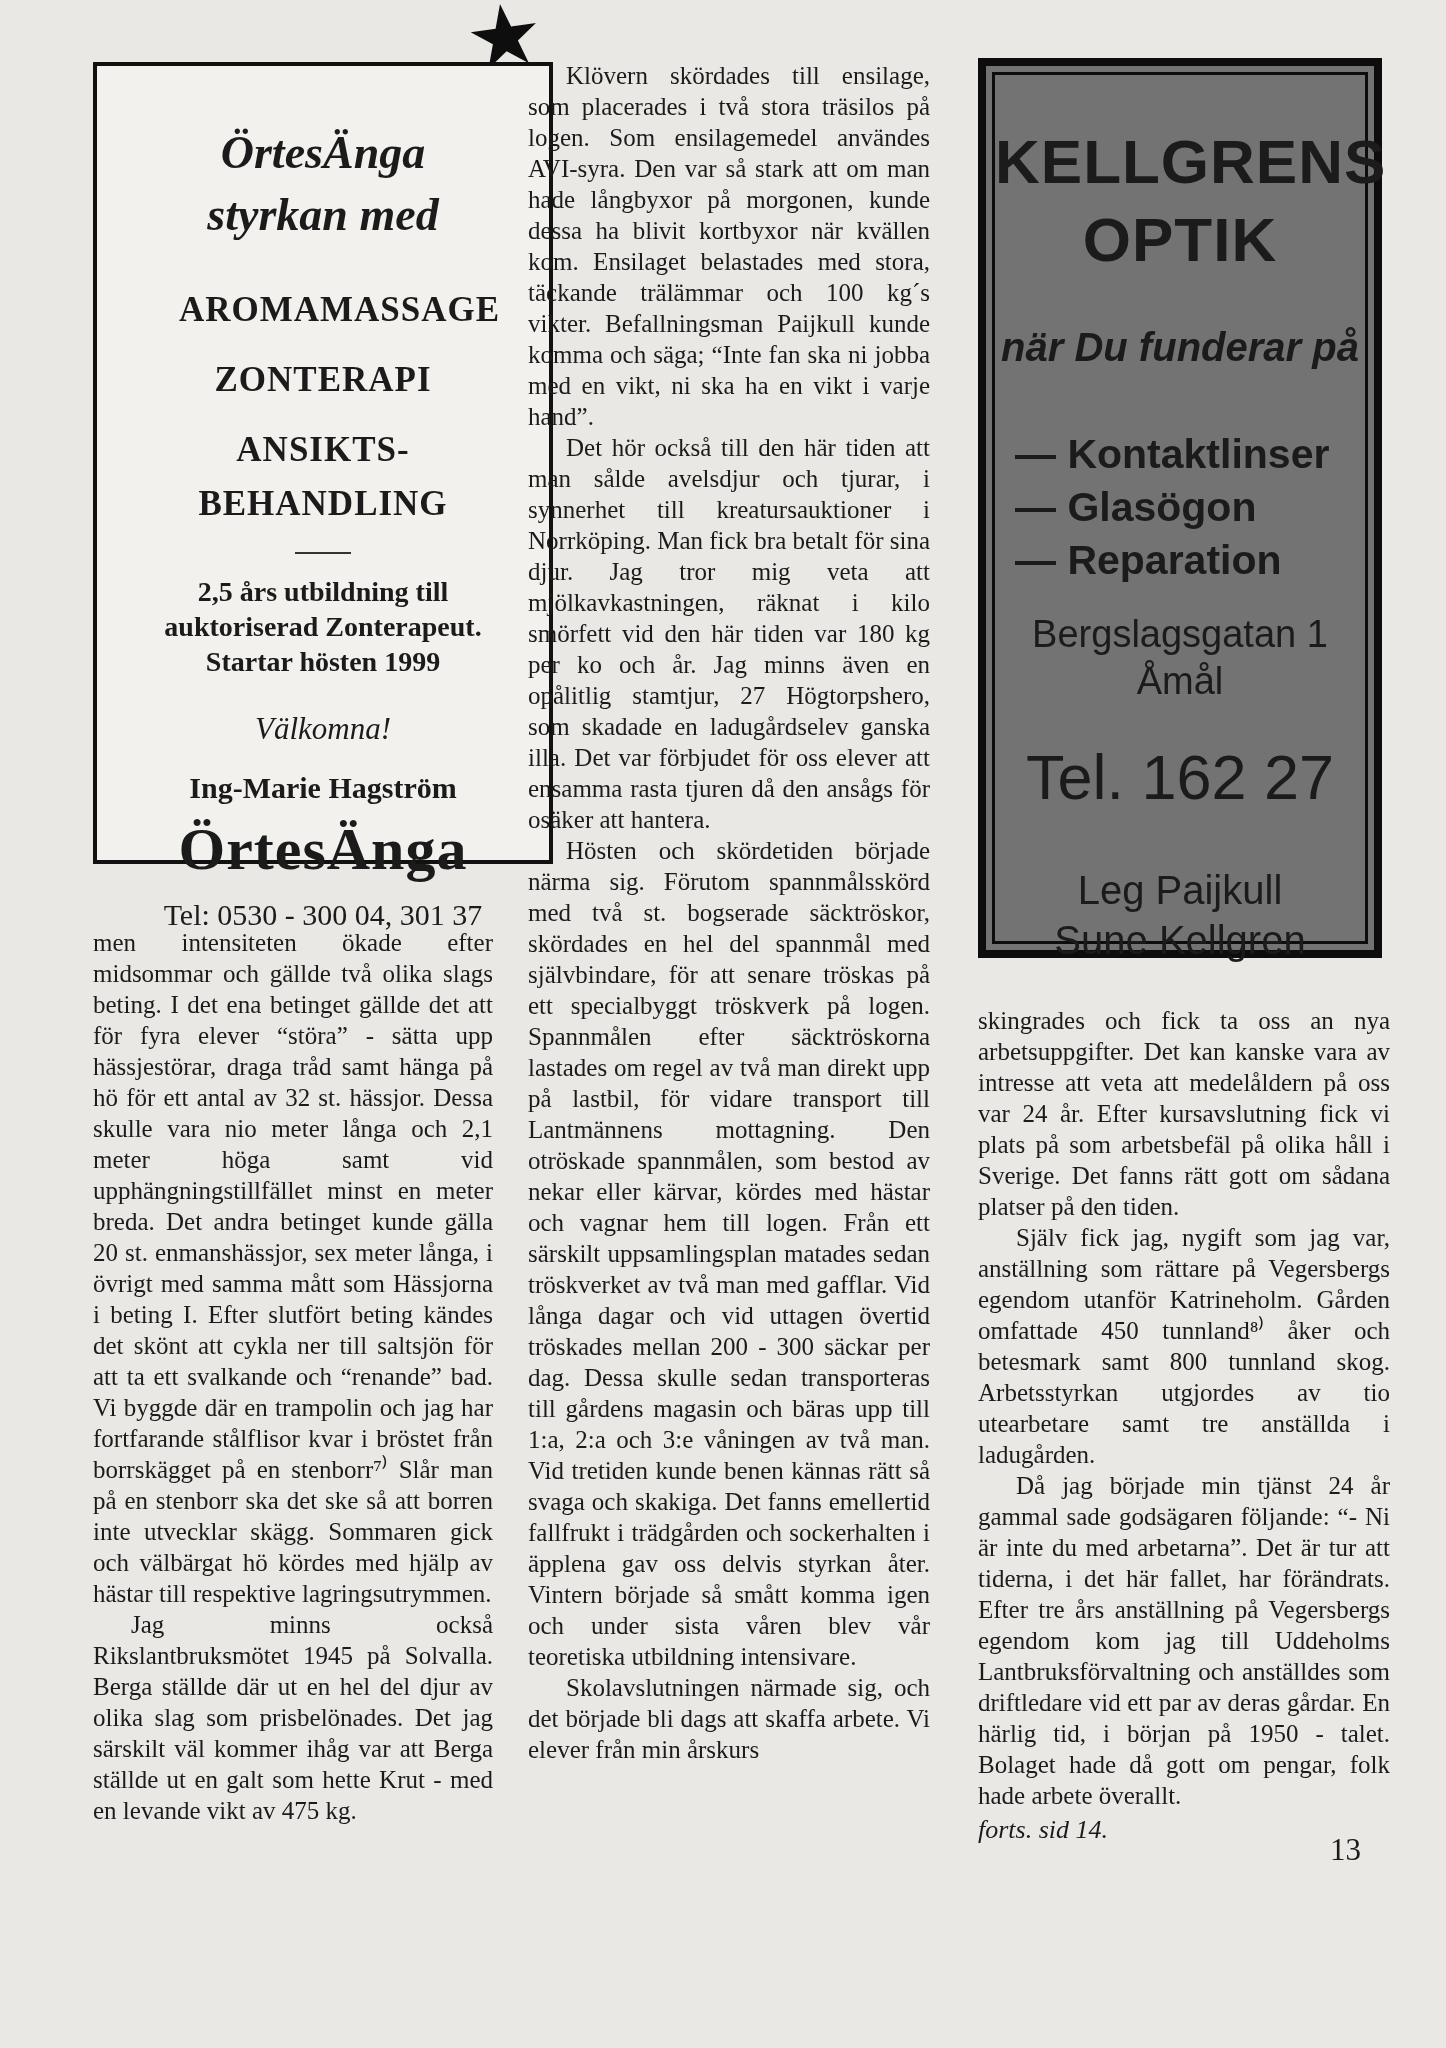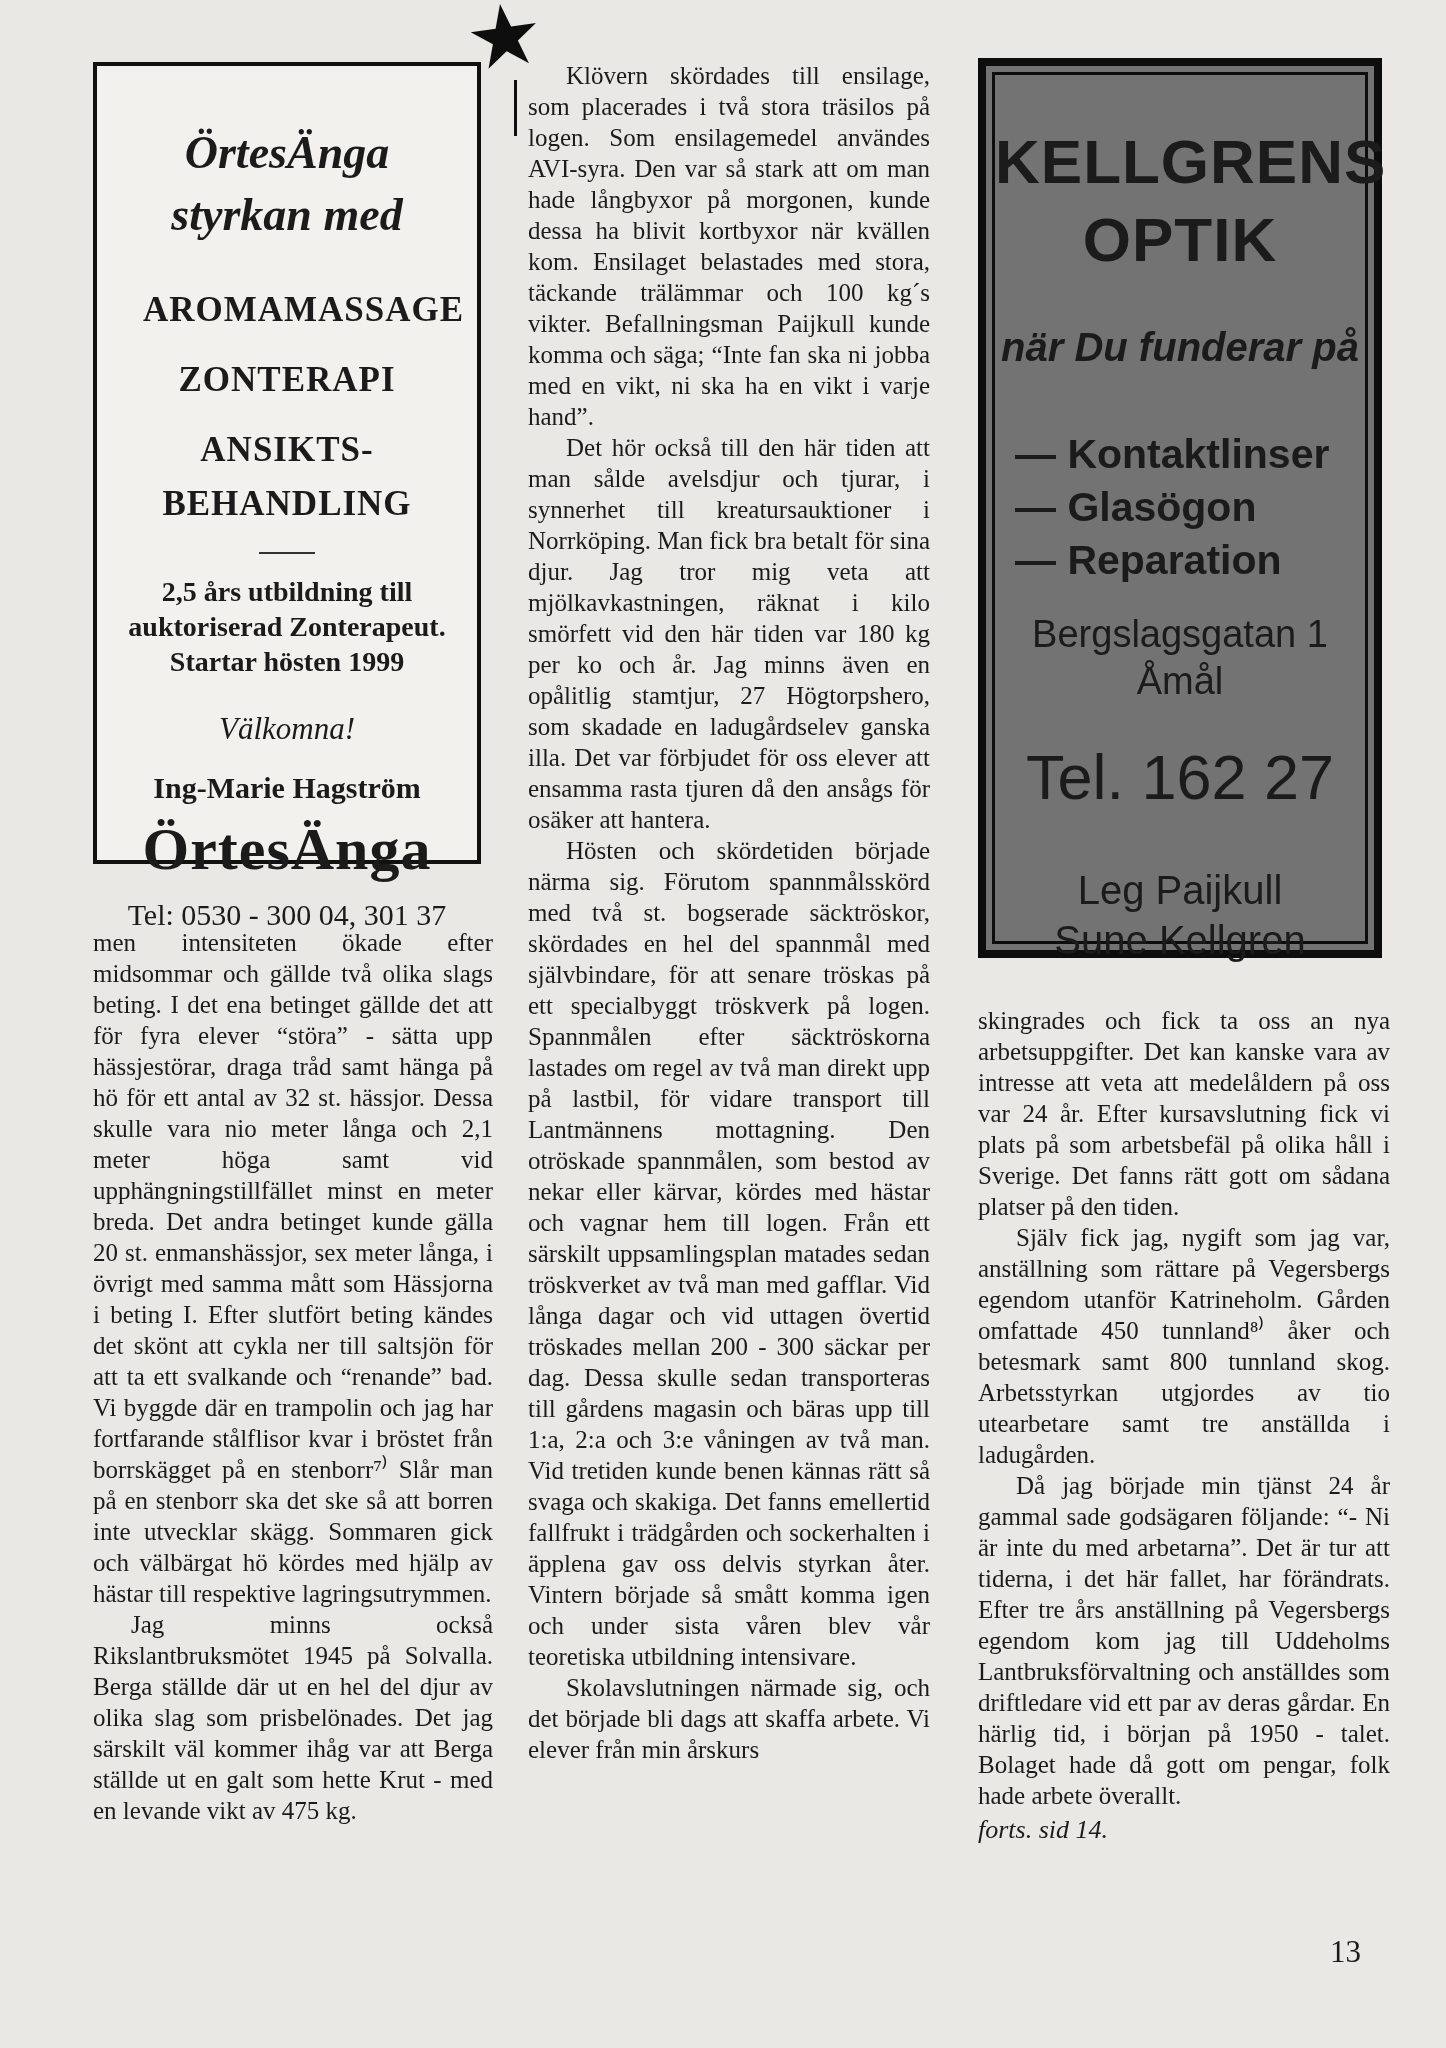--- a/index.html
+++ b/index.html
@@ -31,21 +31,21 @@
     margin:0;
     font-size:25px;line-height:31px;
     text-align:justify;
     hyphens:auto;
   }
   .body-text.indent{text-indent:38px;}
 
   
   .ad-ortesanga{
     box-sizing:border-box;
-    width:388px;height:802px;
+    width:460px;height:802px;
     border:4px solid #111;
     background:#f2f1ed;
     text-align:center;
     padding-top:56px;
   }
   .oa-title{font-size:46px;line-height:1.35;font-weight:bold;font-style:italic;}
   .oa-service{font-size:35px;font-weight:bold;letter-spacing:1px;margin-top:30px;}
   .oa-service.first{margin-top:44px;padding-left:33px;}
   .oa-rule{width:56px;height:2px;background:#333;margin:28px auto 0;}
   .oa-info{font-size:28px;font-weight:bold;line-height:35px;}
@@ -80,21 +80,21 @@
   .kg-phone{font-size:63px;font-weight:normal;margin-top:36px;}
   .kg-sign{font-size:40px;line-height:50px;margin-top:52px;}
   .right-article{margin-top:47px;}
 
   .forts{
     margin:4px 0 0;
     font-size:26px;font-style:italic;
     text-align:left;
   }
   .page-number{
-    position:absolute;left:1330px;top:1934px;
+    position:absolute;left:1330px;top:1832px;
     font-size:31px;
   }
 </style>
 </head>
 <body>
 
 <div class="page">
 
   <div class="star">★</div>
   <div class="star-stem"></div>

